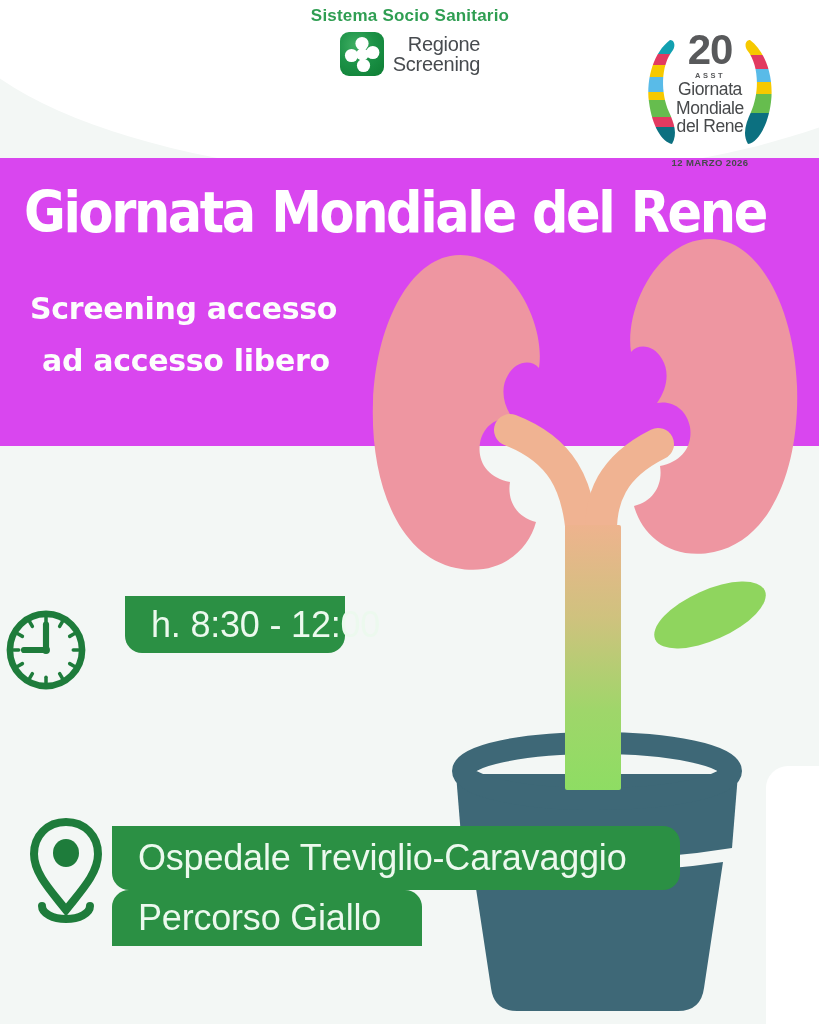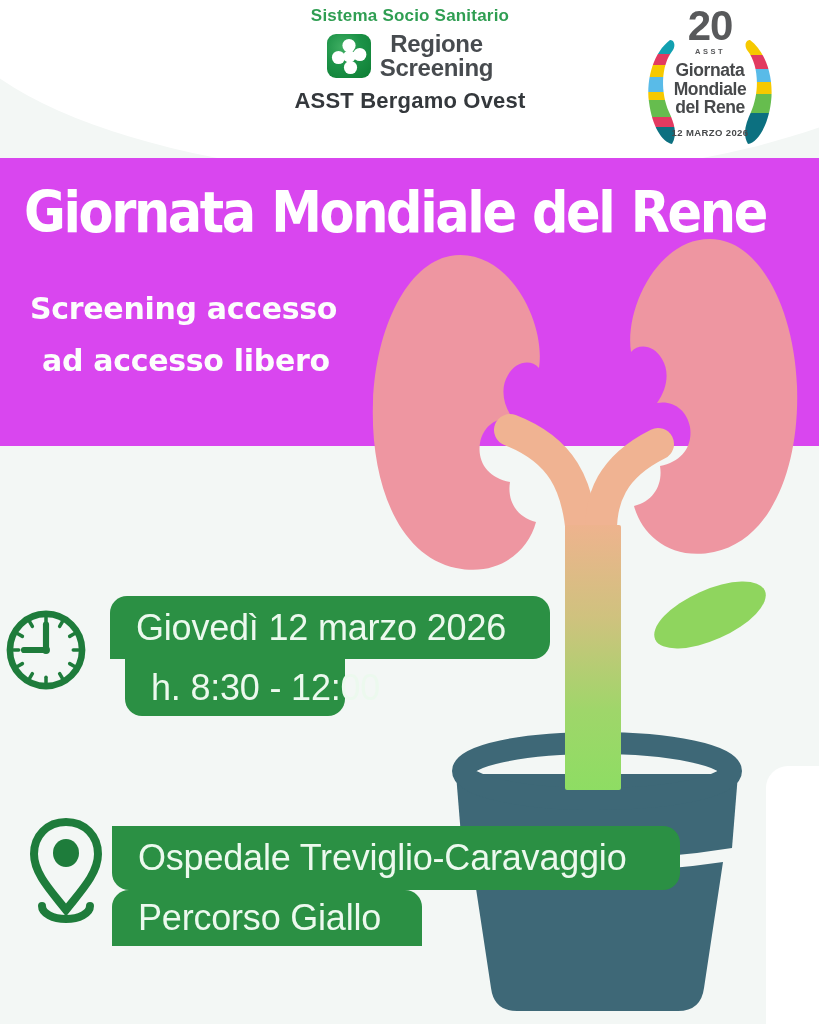--- a/index.html
+++ b/index.html
@@ -13,30 +13,30 @@
     position:absolute; left:-60px; top:-200px; width:1040px; height:380px;
     background:#ffffff; border-radius:50%;
   }
   
   .header{position:absolute; left:0; top:0; width:819px; height:113px;}
   .org-block{position:absolute; left:250px; top:6px; width:320px; text-align:center;}
   .sistema{font-size:17px; font-weight:700; color:#2f9e52; letter-spacing:.2px;}
   .logo-row{margin-top:6px; display:flex; justify-content:center; align-items:center; gap:9px;}
   .lombardia-square{width:44px; height:44px; border-radius:9px;
     background:radial-gradient(circle at 35% 30%, #3fae62 0%, #1c9247 45%, #0d7d33 100%);}
-  .regione-text{text-align:center; font-size:24px; line-height:1.02; font-weight:700;
+  .regione-text{text-align:right; font-size:20px; line-height:1.02; font-weight:400;
     color:#474b4f; letter-spacing:-.3px;}
   .asst{margin-top:7px; font-size:22px; font-weight:700; color:#34383c; letter-spacing:.2px;}
   .wkd{position:absolute; left:640px; top:6px; width:140px; height:140px; text-align:center;}
   .wkd-beans{position:absolute; left:0; top:20px; width:140px; height:120px;}
   .wkd-inner{position:relative; z-index:2;}
-  .wkd-20{font-size:42px; line-height:.95; font-weight:800; color:#58595b; letter-spacing:-1px;}
+  .wkd-20{font-size:42px; line-height:.95; font-weight:800; color:#58595b; letter-spacing:-1px;margin-top:24px;}
   .wkd-years{font-size:7.5px; font-weight:700; color:#58595b; letter-spacing:2.5px; margin-top:1px;}
-  .wkd-name{margin-top:5px; font-size:17.5px; line-height:1.07; font-weight:700; color:#47494b; letter-spacing:-.4px;}
-  .wkd-date{margin-top:10px; font-size:9.5px; font-weight:800; color:#47494b; letter-spacing:.4px;}
+  .wkd-name{font-size:17.5px; line-height:1.07; font-weight:400; color:#47494b; letter-spacing:-.4px;}
+  .wkd-date{margin-top:21px; font-size:9.5px; font-weight:800; color:#47494b; letter-spacing:.4px;}
   
   .banner{position:absolute; left:0; top:158px; width:819px; height:288px; background:#d946ef;}
   .banner-title{
     margin:0; position:absolute; left:24px; top:22px; width:790px;
     font-family:"DejaVu Sans", sans-serif;
     font-size:51px; font-weight:800; color:#ffffff;
     letter-spacing:-2.4px; word-spacing:2px; white-space:nowrap;
     transform:scaleY(1.1); transform-origin:left top;
   }
   .banner-sub1,.banner-sub2{
@@ -87,21 +87,20 @@
               <circle cx="23.5" cy="33.5" r="6.6"></circle>
               <circle cx="22.4" cy="22.4" r="6.2"></circle>
             </g>
           </svg>
         </div>
         <div class="regione-text">
           <div>Regione</div>
           <div>Screening</div>
         </div>
       </div>
-      <div class="asst">ASST Bergamo Ovest</div>
     </div>
 
     <div class="wkd">
       <svg class="wkd-beans" viewBox="0 0 140 120">
         <defs>
           <linearGradient id="beanL" x1="0" y1="0" x2="0" y2="1">
             <stop offset="0" stop-color="#12a0b0"></stop>
               <stop offset=".13" stop-color="#12a0b0"></stop>
             <stop offset=".13" stop-color="#e23a60"></stop>
               <stop offset=".24" stop-color="#e23a60"></stop>
@@ -201,21 +200,20 @@
         <line x1="23.2" y1="34.5" x2="18" y2="31.5"></line>
         <line x1="34.5" y1="23.2" x2="31.5" y2="18"></line>
       </g>
       <line x1="50" y1="50" x2="50" y2="21" stroke-width="7"></line>
       <line x1="50" y1="50" x2="25" y2="50" stroke-width="7"></line>
     </g>
     <circle cx="50" cy="50" r="4.5" fill="#1e7c3b"></circle>
   </svg>
 
   <div class="pill date-pill">
-    <div class="pill-row r1">Giovedì 12 marzo 2026</div>
     <div class="pill-row r2">h. 8:30 - 12:00</div>
   </div>
 
   <svg class="pin-svg" viewBox="0 0 80 114">
     <path fill="none" stroke="#1e7c3b" stroke-width="8" stroke-linecap="round" d="M 16,90 A 24,13 0 1 0 64,90"></path>
     <path fill="#f3f7f5" stroke="#1e7c3b" stroke-width="8" d="M 40,6 C 21,6 8,20 8,38 C 8,58 26,76 40,94 C 54,76 72,58 72,38 C 72,20 59,6 40,6 Z"></path>
     <ellipse cx="40" cy="37" rx="13" ry="14" fill="#1e7c3b"></ellipse>
   </svg>
 
   <div class="pill loc-pill">

